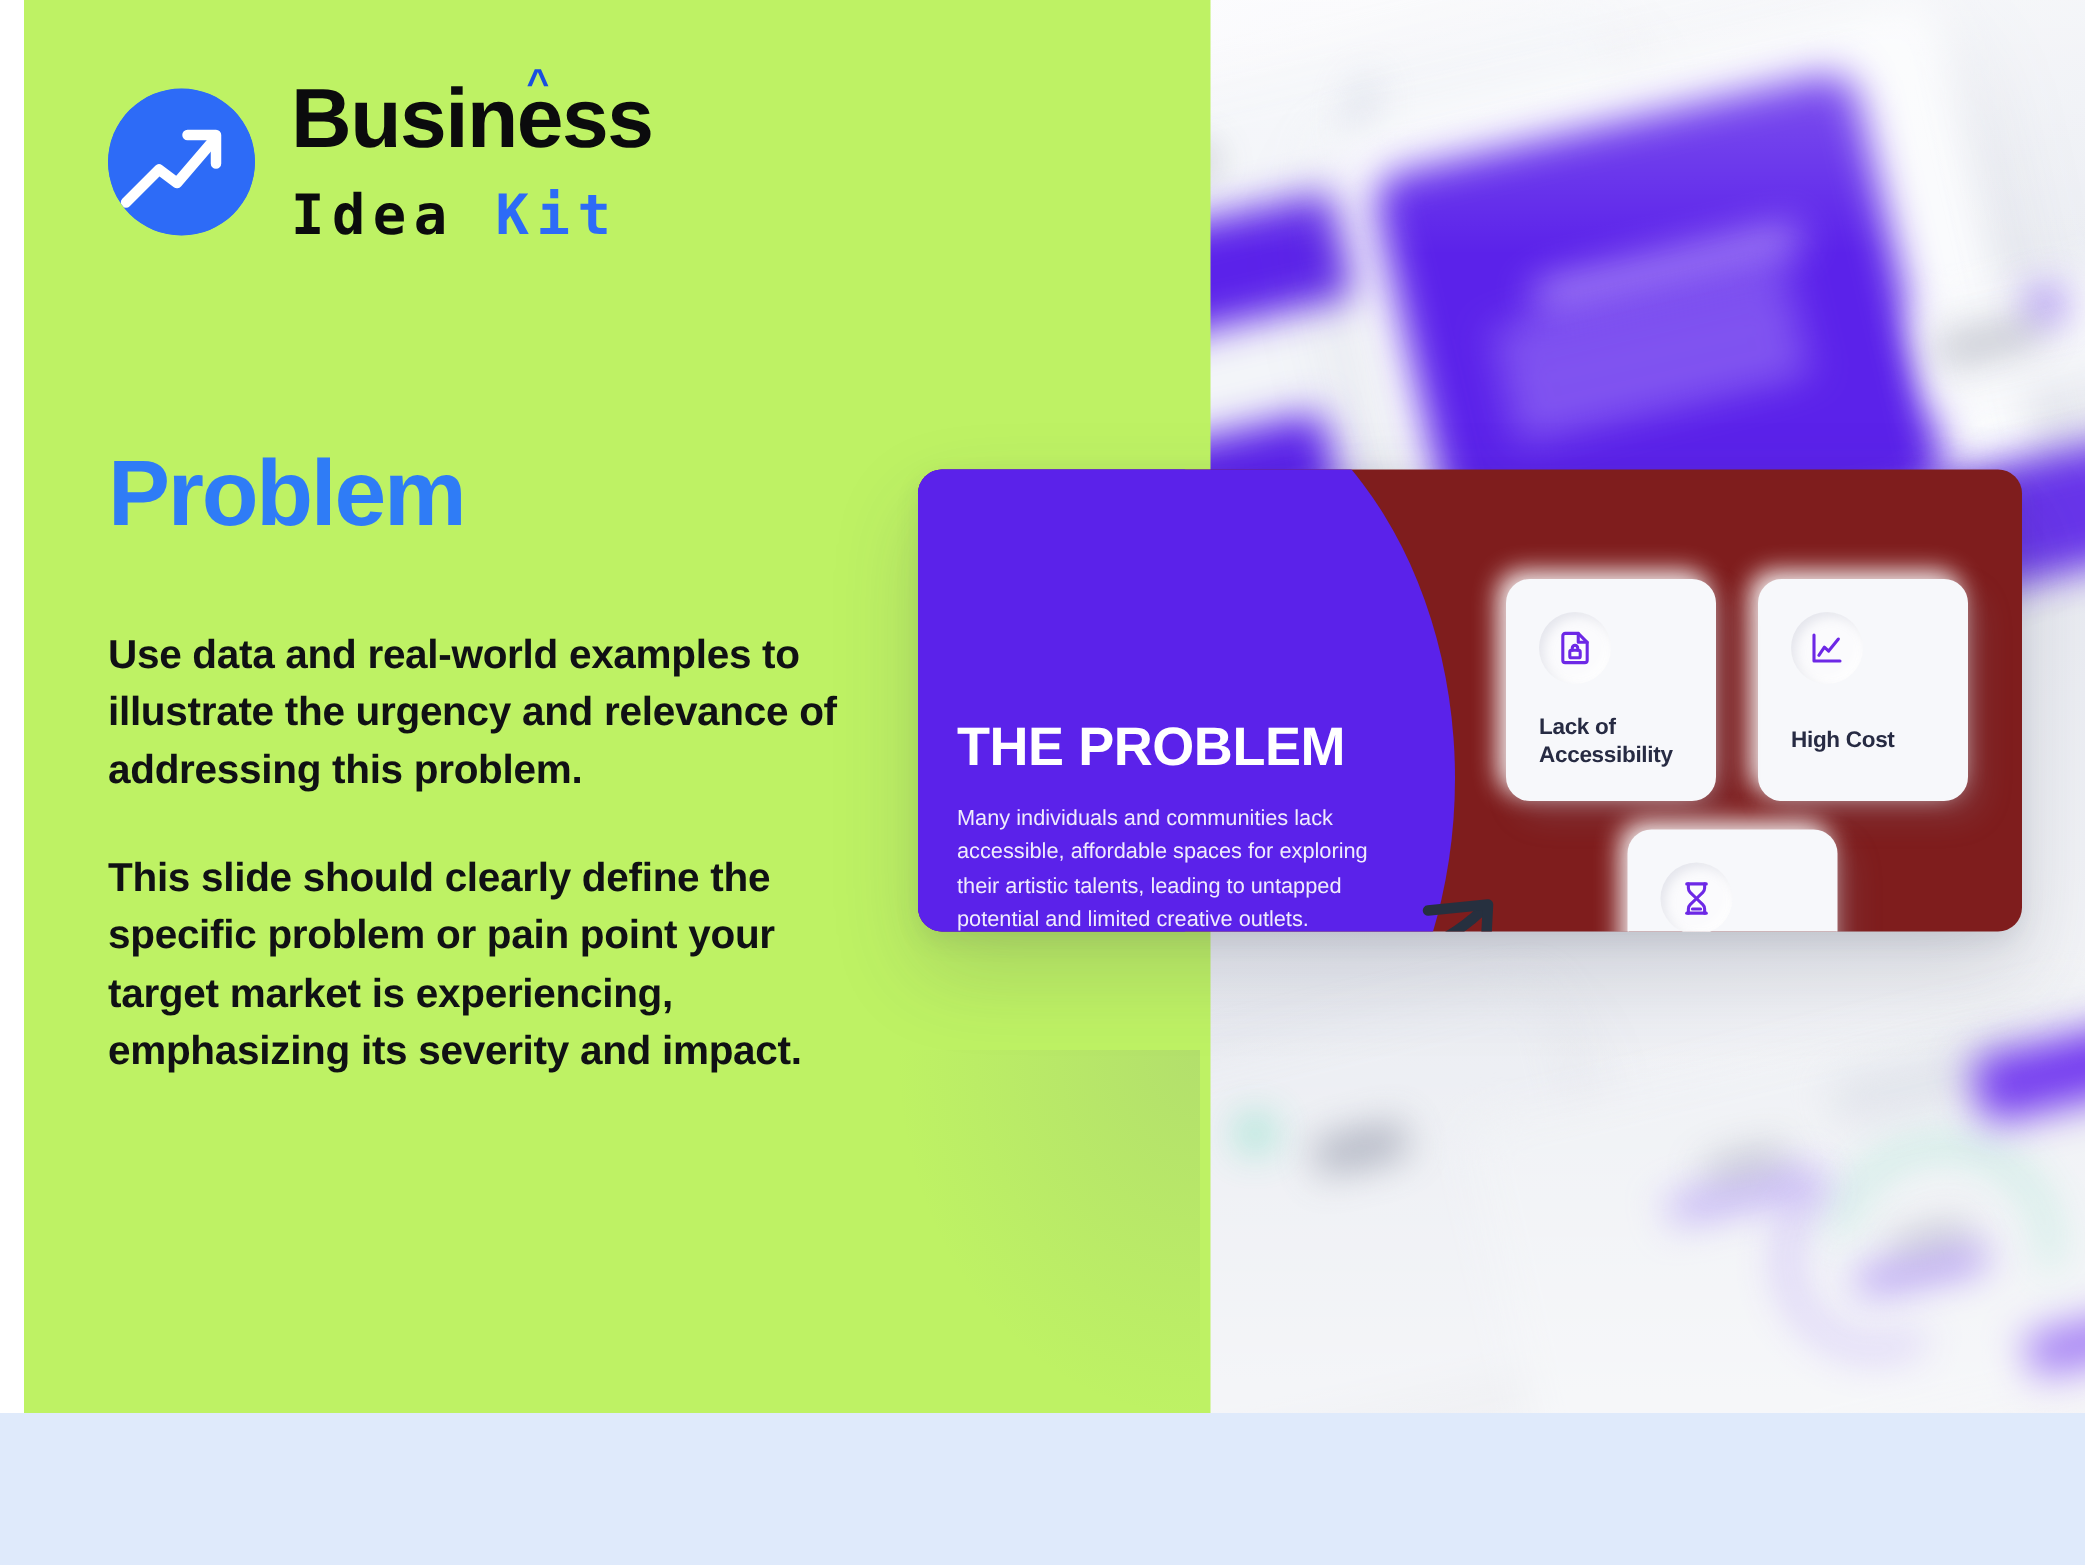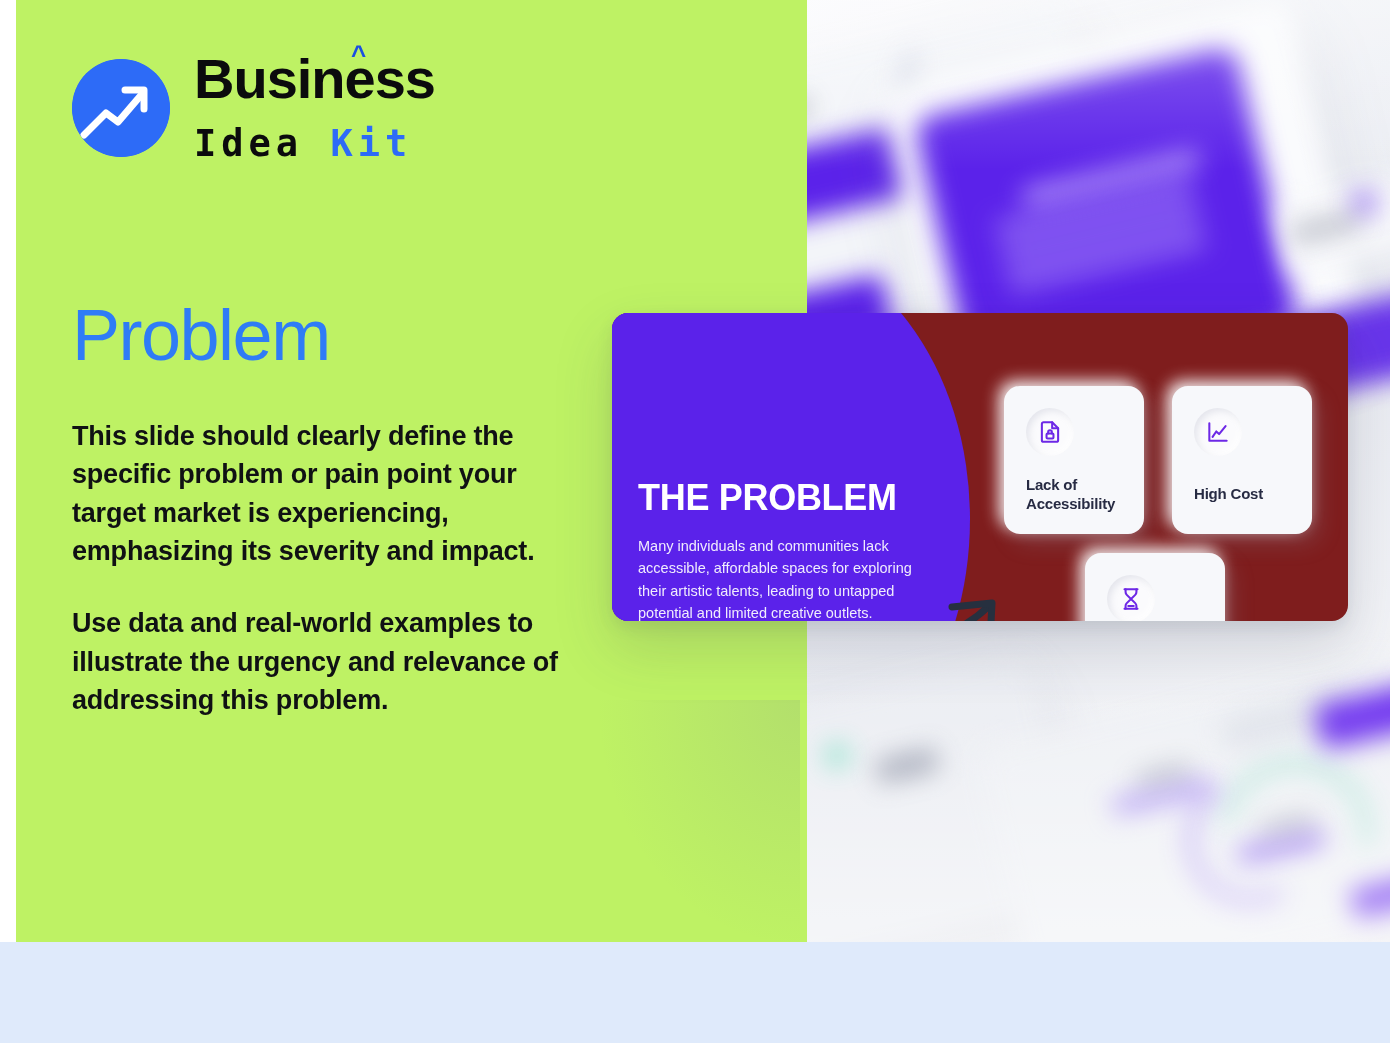--- a/index.html
+++ b/index.html
@@ -179,21 +179,21 @@
   .logo-l2 {
     font-family: "DejaVu Sans Mono", "Liberation Mono", monospace;
     font-size: 37px; font-weight: 700; color: #0b0b0d;
     letter-spacing: 5px; line-height: 1.1; margin-top: 17px;
   }
   .logo-kit { color: #2d6bf7; }
 
   
   .headline {
     position: absolute; left: 56px; top: 294px;
-    font-size: 72px; font-weight: 400; color: #2f7cf6; letter-spacing: -1.5px;
+    font-size: 62px; font-weight: 700; color: #2f7cf6; letter-spacing: -1.5px;
   }
   .copy {
     position: absolute; left: 56px; top: 417px; width: 510px;
     font-size: 27px; font-weight: 700; color: #101114;
     line-height: 1.42; letter-spacing: -.2px;
   }
   .copy p + p { margin-top: 34px; }
 
   
   .slide-card {
@@ -309,22 +309,22 @@
         <div class="logo-l2">
           <span>Idea</span>
           <span class="logo-kit">Kit</span>
         </div>
       </div>
     </div>
 
     <h1 class="headline">Problem</h1>
 
     <div class="copy">
+      <p>Use data and real-world examples to illustrate the urgency and relevance of addressing this problem.</p>
       <p>This slide should clearly define the specific problem or pain point your target market is experiencing, emphasizing its severity and impact.</p>
-      <p>Use data and real-world examples to illustrate the urgency and relevance of addressing this problem.</p>
     </div>
   </div>
 
   <div class="card-glow"></div>
 
   <div class="slide-card">
     <div class="blob-fill"></div>
     <div class="blob"></div>
 
     <div class="slide-title">THE PROBLEM</div>

